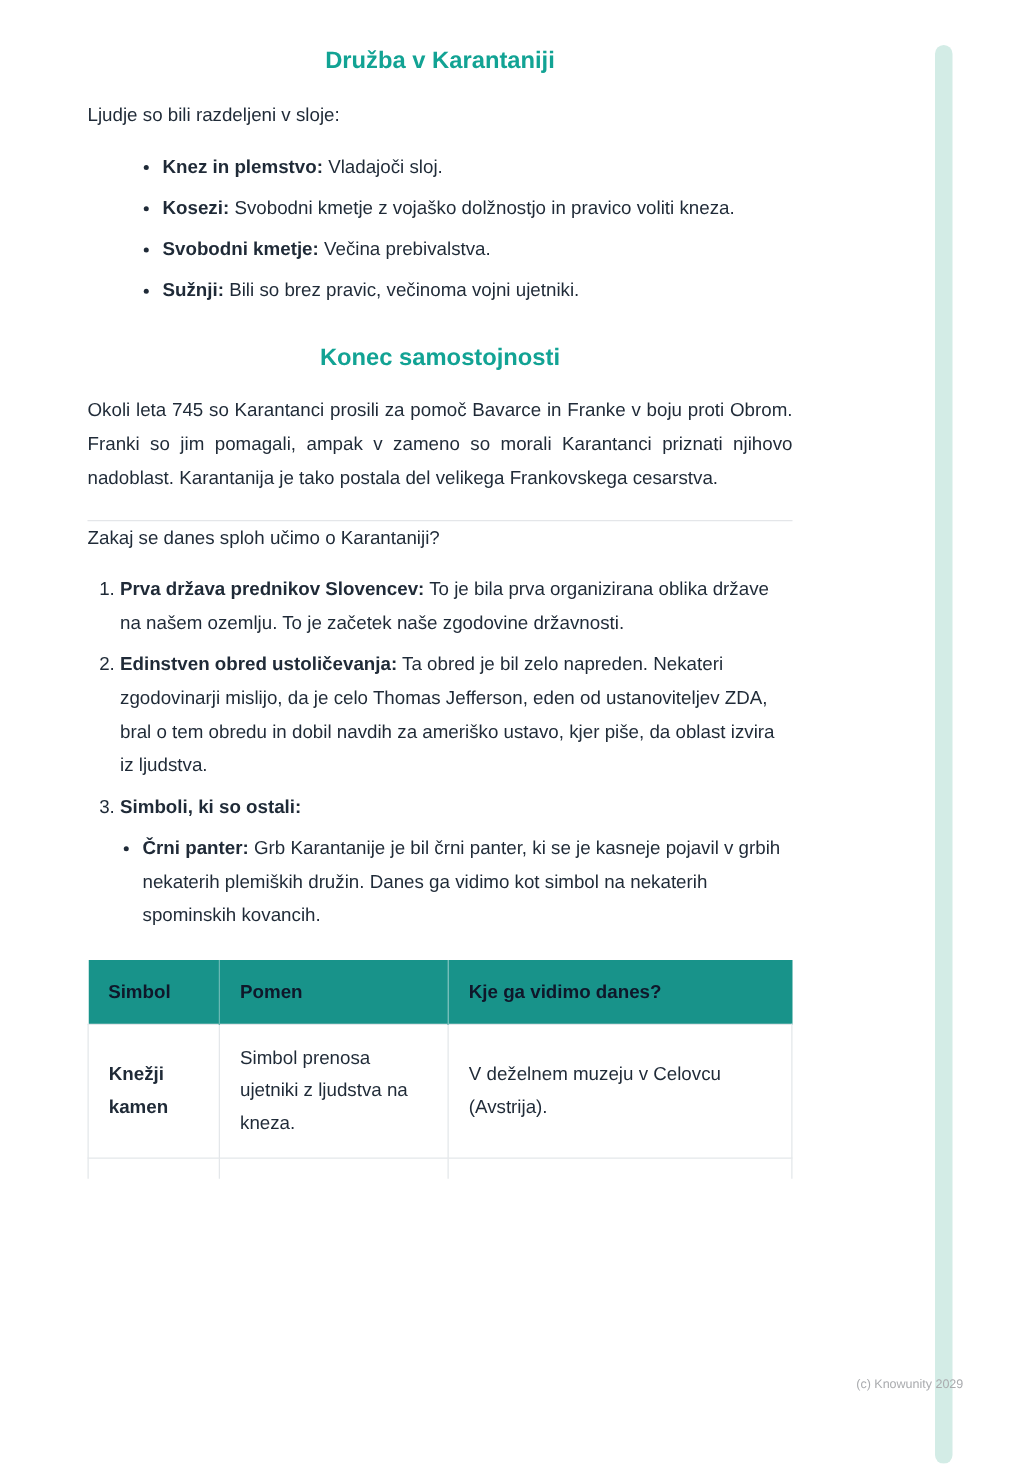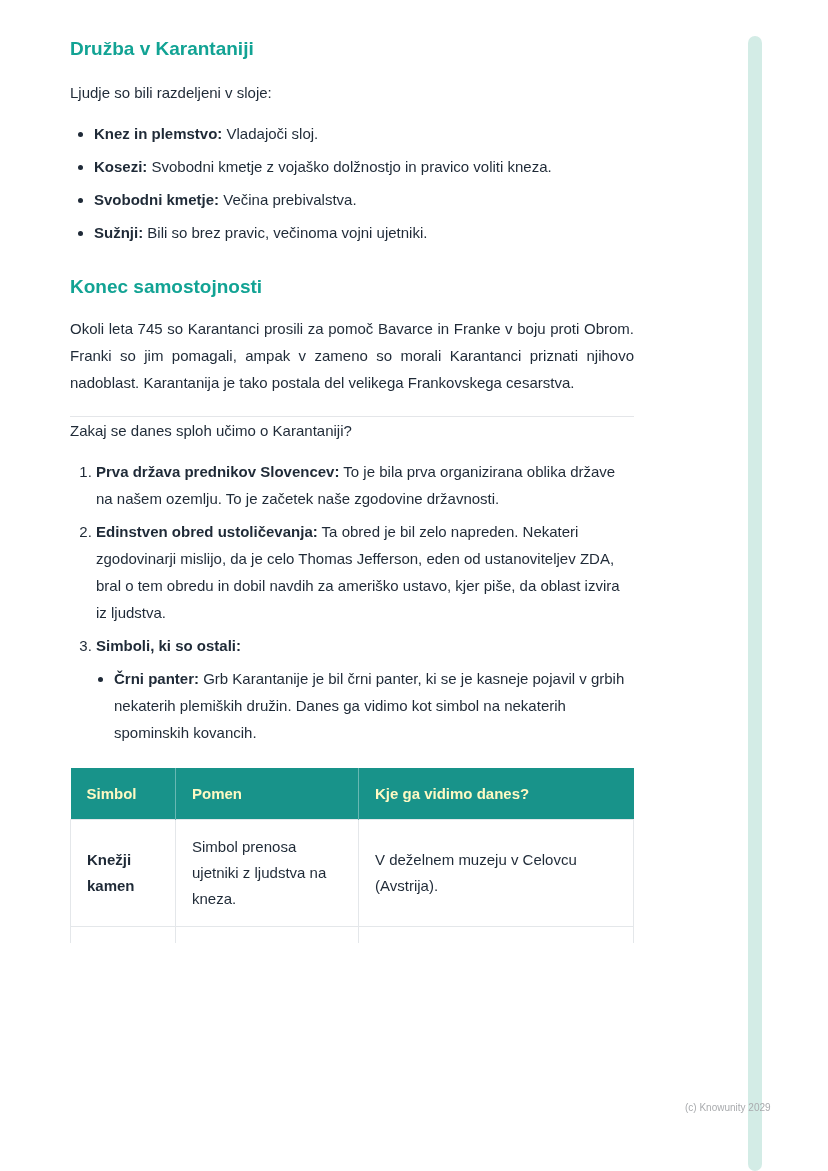--- a/index.html
+++ b/index.html
@@ -10,37 +10,37 @@
     --scrollbar:#d3ece6;
     --divider:#e4e6e9;
     --cell-border:#e4e7ea;
   }
   *{margin:0;padding:0;box-sizing:border-box;}
   html,body{background:#fff;}
   body{width:828px;height:1171px;font-family:"Liberation Sans",sans-serif;}
   .page{position:relative;width:828px;height:1171px;overflow:hidden;background:#fff;}
   .content{position:absolute;left:70px;top:36px;width:564px;color:var(--text);font-size:15px;line-height:27px;}
 
-  .h-section{color:var(--accent);font-size:19px;line-height:25px;font-weight:700;margin:28px 0 16px;}
+  .h-section{color:var(--accent);font-size:19px;line-height:25px;font-weight:700;margin:28px 0 16px;text-align:center;}
   .h-section.first{margin-top:0;margin-bottom:18px;}
   .h-major{color:var(--accent);font-size:24px;line-height:30px;font-weight:700;margin:28px 0 20px;}
 
   .para{margin:0 0 14px;}
   .para.justify{text-align:justify;}
 
   ul.bullets{list-style:disc;padding-left:24px;margin:14px 0 0;}
-  ul.bullets li{margin-bottom:6px;}
+  ul.bullets li{margin-bottom:6px;margin-left:36px;}
   ol.numbered{list-style:decimal;padding-left:26px;margin:14px 0 0;}
   ol.numbered li{margin-bottom:6px;}
   ul.nested{list-style:disc;padding-left:18px;margin:6px 0 16px;}
 
   .divider{border:none;border-top:1px solid var(--divider);margin:20px 0 0;}
 
   table.symbols{border-collapse:collapse;table-layout:fixed;width:563px;margin-top:22px;}
-  .symbols th{background:var(--table-header);color:#fef9c3;text-align:left;font-size:15px;font-weight:700;padding:12px 16px;line-height:27px;}
+  .symbols th{background:var(--table-header);color:#0f172a;text-align:left;font-size:15px;font-weight:700;padding:12px 16px;line-height:27px;}
   .symbols th + th{border-left:1px solid rgba(255,255,255,.35);}
   .symbols td{border:1px solid var(--cell-border);font-size:15px;line-height:26px;padding:14px 16px;vertical-align:middle;}
   .cell-symbol{font-weight:700;}
   .symbols tr.partial td{height:16px;padding:0 16px;border-bottom:none;}
 
   .scrollbar{position:absolute;left:748px;top:36px;width:14px;height:1135px;background:var(--scrollbar);border-radius:7px;z-index:1;}
   .copyright{position:absolute;left:685px;top:1102px;font-size:10px;line-height:12px;color:var(--muted);z-index:2;}
 </style>
 </head>
 <body>

